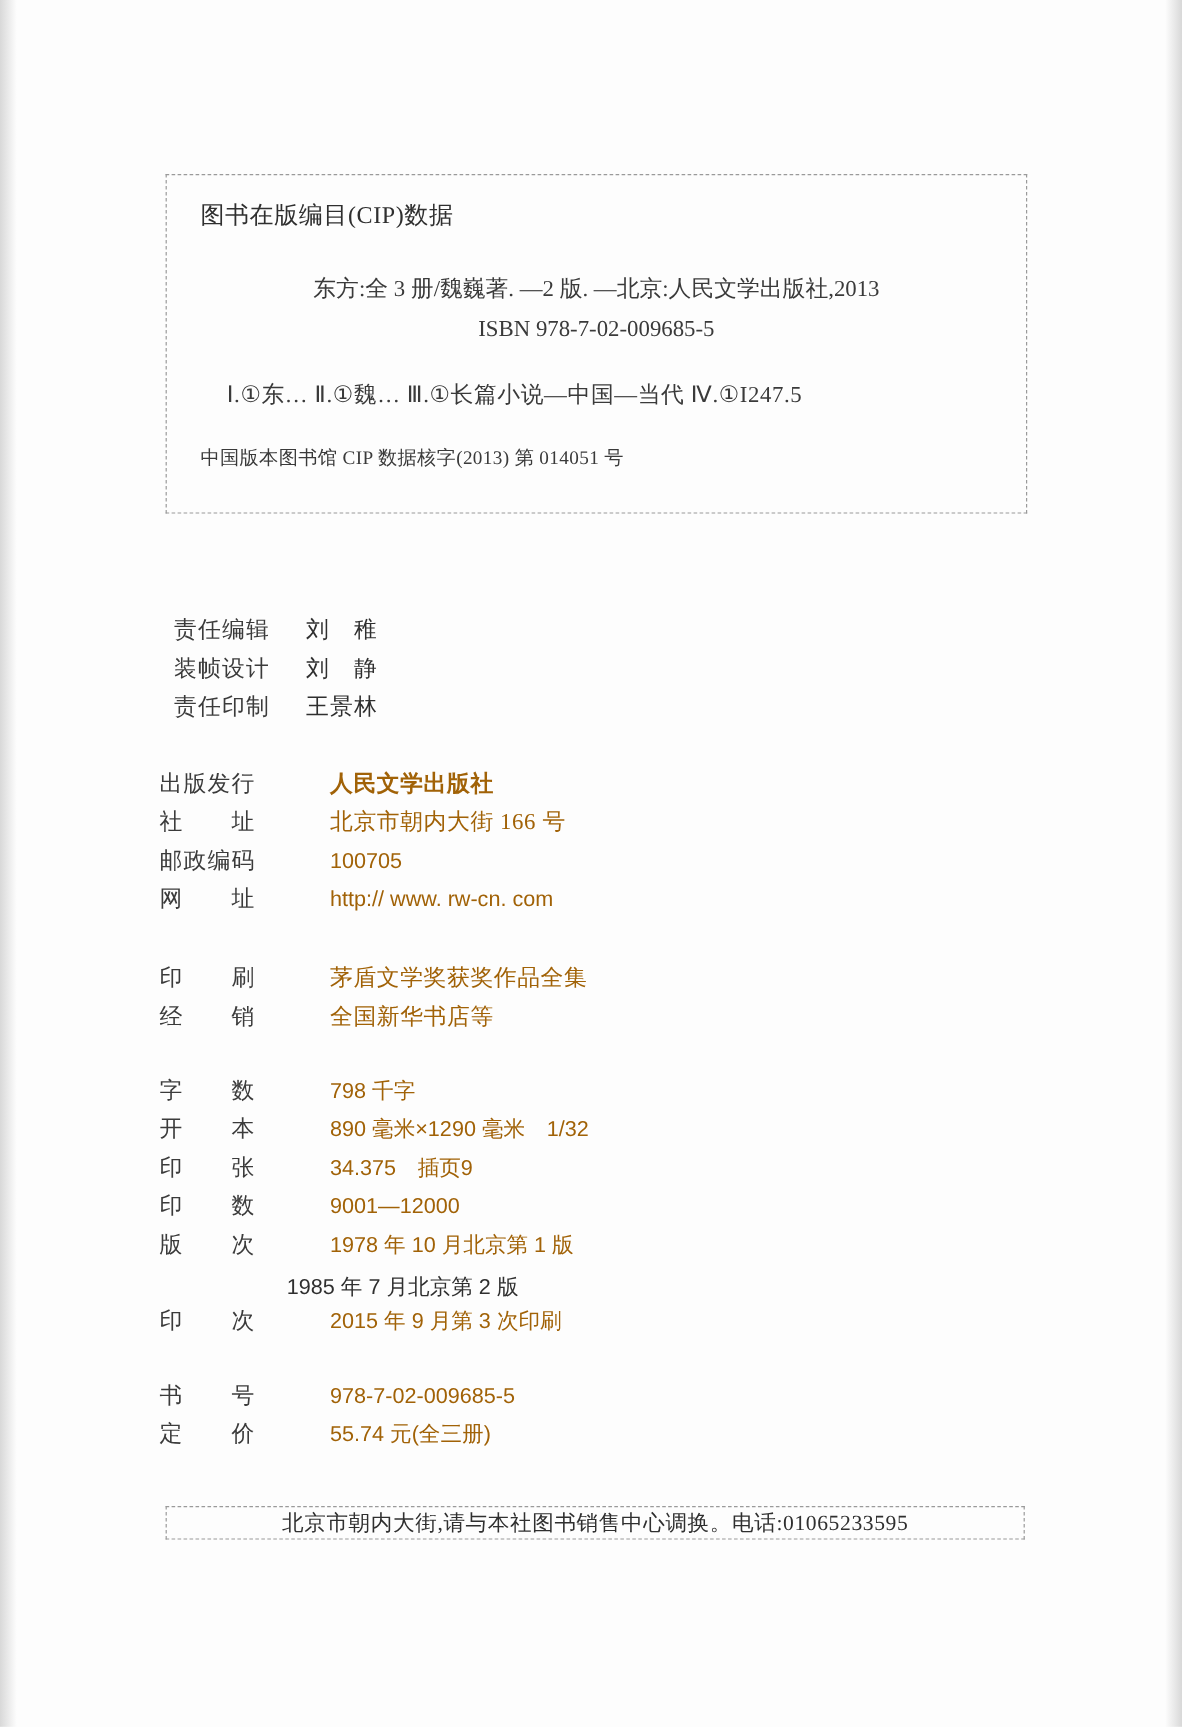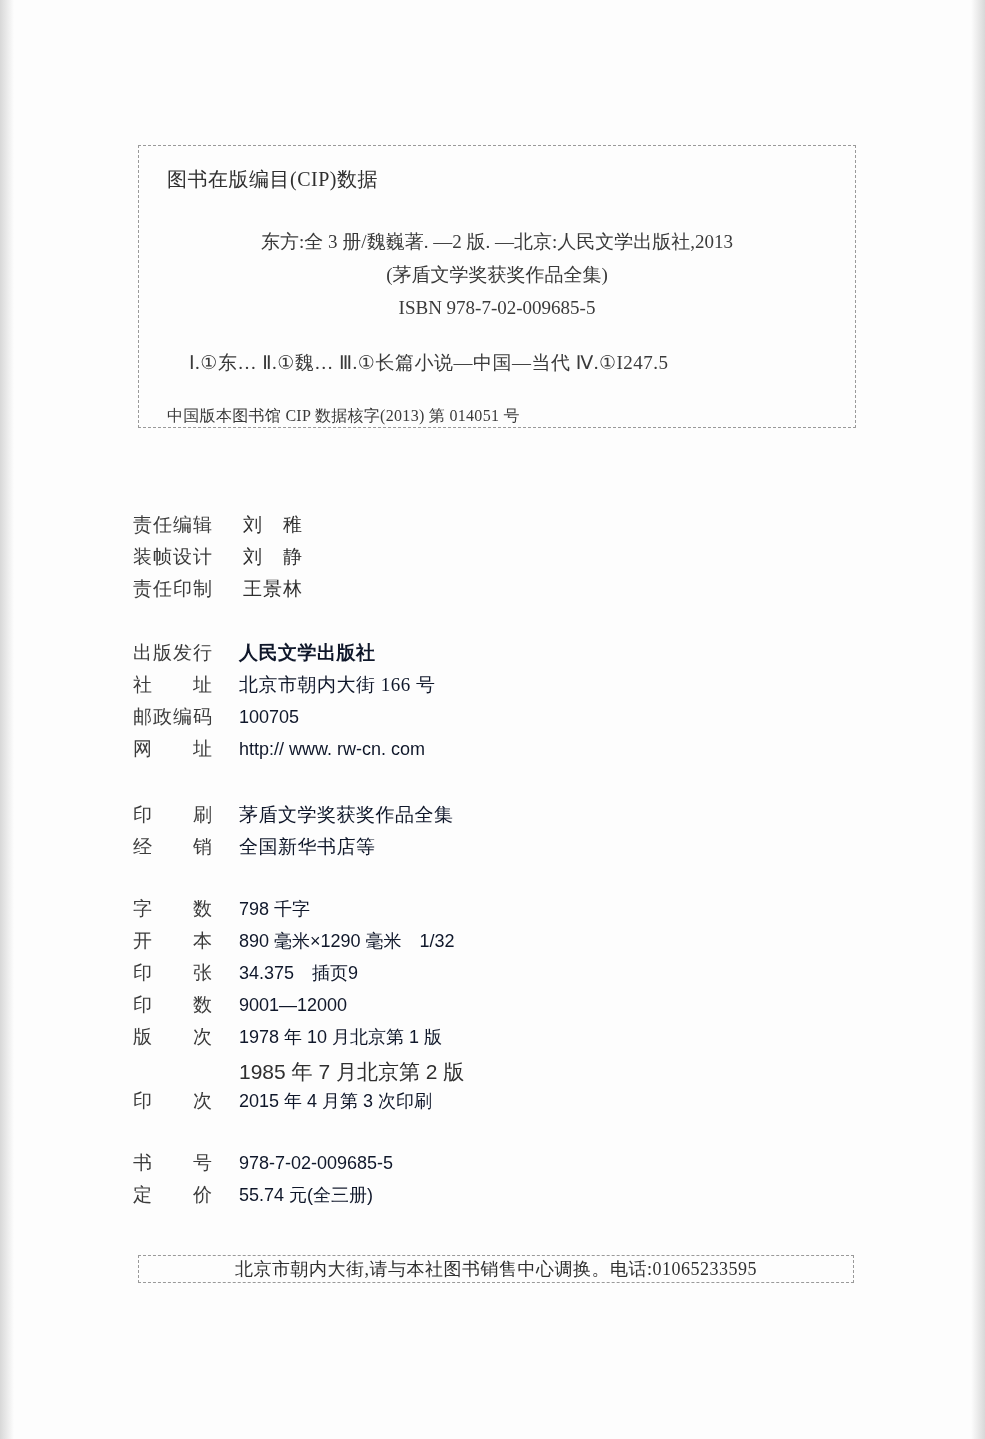--- a/index.html
+++ b/index.html
@@ -99,20 +99,21 @@
     display: flex;
     align-items: baseline;
     height: 32px;
     font-size: 19px;
     white-space: nowrap;
   }
   .credit-label {
     width: 104px;
     letter-spacing: 1px;
     color: #3b3b3b;
+    margin-left: 12px;
   }
   .credit-value {
     color: #2f2f2f;
     letter-spacing: 1px;
     padding-left: 6px;
   }
 
   
   .pub-block {
     position: absolute;
@@ -135,37 +136,38 @@
     display: flex;
     justify-content: space-between;
     color: #3b3b3b;
   }
   .info-label.wide {
     width: 100px;
     letter-spacing: 1px;
     display: block;
   }
   .info-value {
-    color: #0f172a;
+    color: #a16207;
     padding-left: 6px;
     font-family: "Liberation Sans", sans-serif;
     font-size: 18px;
+    margin-left: 36px;
   }
   .info-value.cjk {
     font-family: "Liberation Serif", serif;
     font-size: 19px;
     letter-spacing: 0.5px;
   }
   .info-value.bold {
     font-weight: bold;
   }
   .info-cont {
     padding-left: 106px;
     font-family: "Liberation Sans", sans-serif;
-    font-size: 21px;
+    font-size: 18px;
     height: 32px;
     line-height: 32px;
     color: #2f2f2f;
   }
 
   
   .footer-note {
     position: absolute;
     left: 138px;
     top: 1255px;
@@ -186,21 +188,20 @@
 <body>
 
 <div class="page"></div>
 
 <div class="content">
 
   <div class="cip-box">
     <div class="cip-inner">
       <div class="cip-title">图书在版编目(CIP)数据</div>
       <div class="cip-line">东方:全 3 册/魏巍著. —2 版. —北京:人民文学出版社,2013</div>
-      <div class="cip-line">(茅盾文学奖获奖作品全集)</div>
       <div class="cip-line">ISBN 978-7-02-009685-5</div>
       <div class="cip-gap"></div>
       <div class="cip-class">Ⅰ.①东… Ⅱ.①魏… Ⅲ.①长篇小说—中国—当代 Ⅳ.①I247.5</div>
       <div class="cip-footer">中国版本图书馆 CIP 数据核字(2013) 第 014051 号</div>
     </div>
   </div>
 
   <div class="credits">
     <div class="credit-row">
       <span class="credit-label">责任编辑</span>
@@ -263,21 +264,21 @@
       <span class="info-label wide">印　　数</span>
       <span class="info-value">9001—12000</span>
     </div>
     <div class="info-row">
       <span class="info-label wide">版　　次</span>
       <span class="info-value">1978 年 10 月北京第 1 版</span>
     </div>
     <div class="info-cont">1985 年 7 月北京第 2 版</div>
     <div class="info-row">
       <span class="info-label wide">印　　次</span>
-      <span class="info-value">2015 年 4 月第 3 次印刷</span>
+      <span class="info-value">2015 年 9 月第 3 次印刷</span>
     </div>
   </div>
 
   <div class="pub-block" id="pub-block-4">
     <div class="info-row">
       <span class="info-label wide">书　　号</span>
       <span class="info-value">978-7-02-009685-5</span>
     </div>
     <div class="info-row">
       <span class="info-label wide">定　　价</span>

